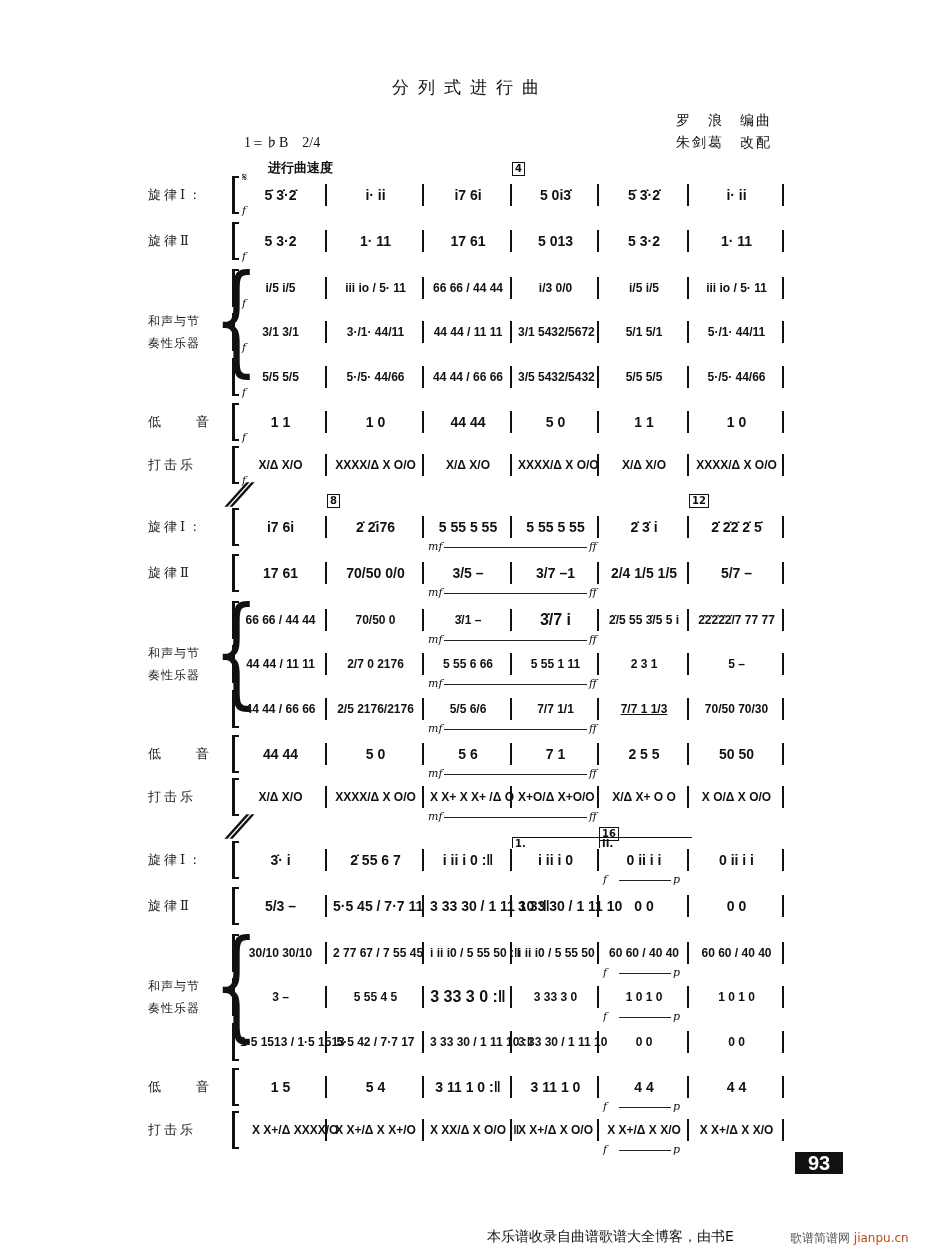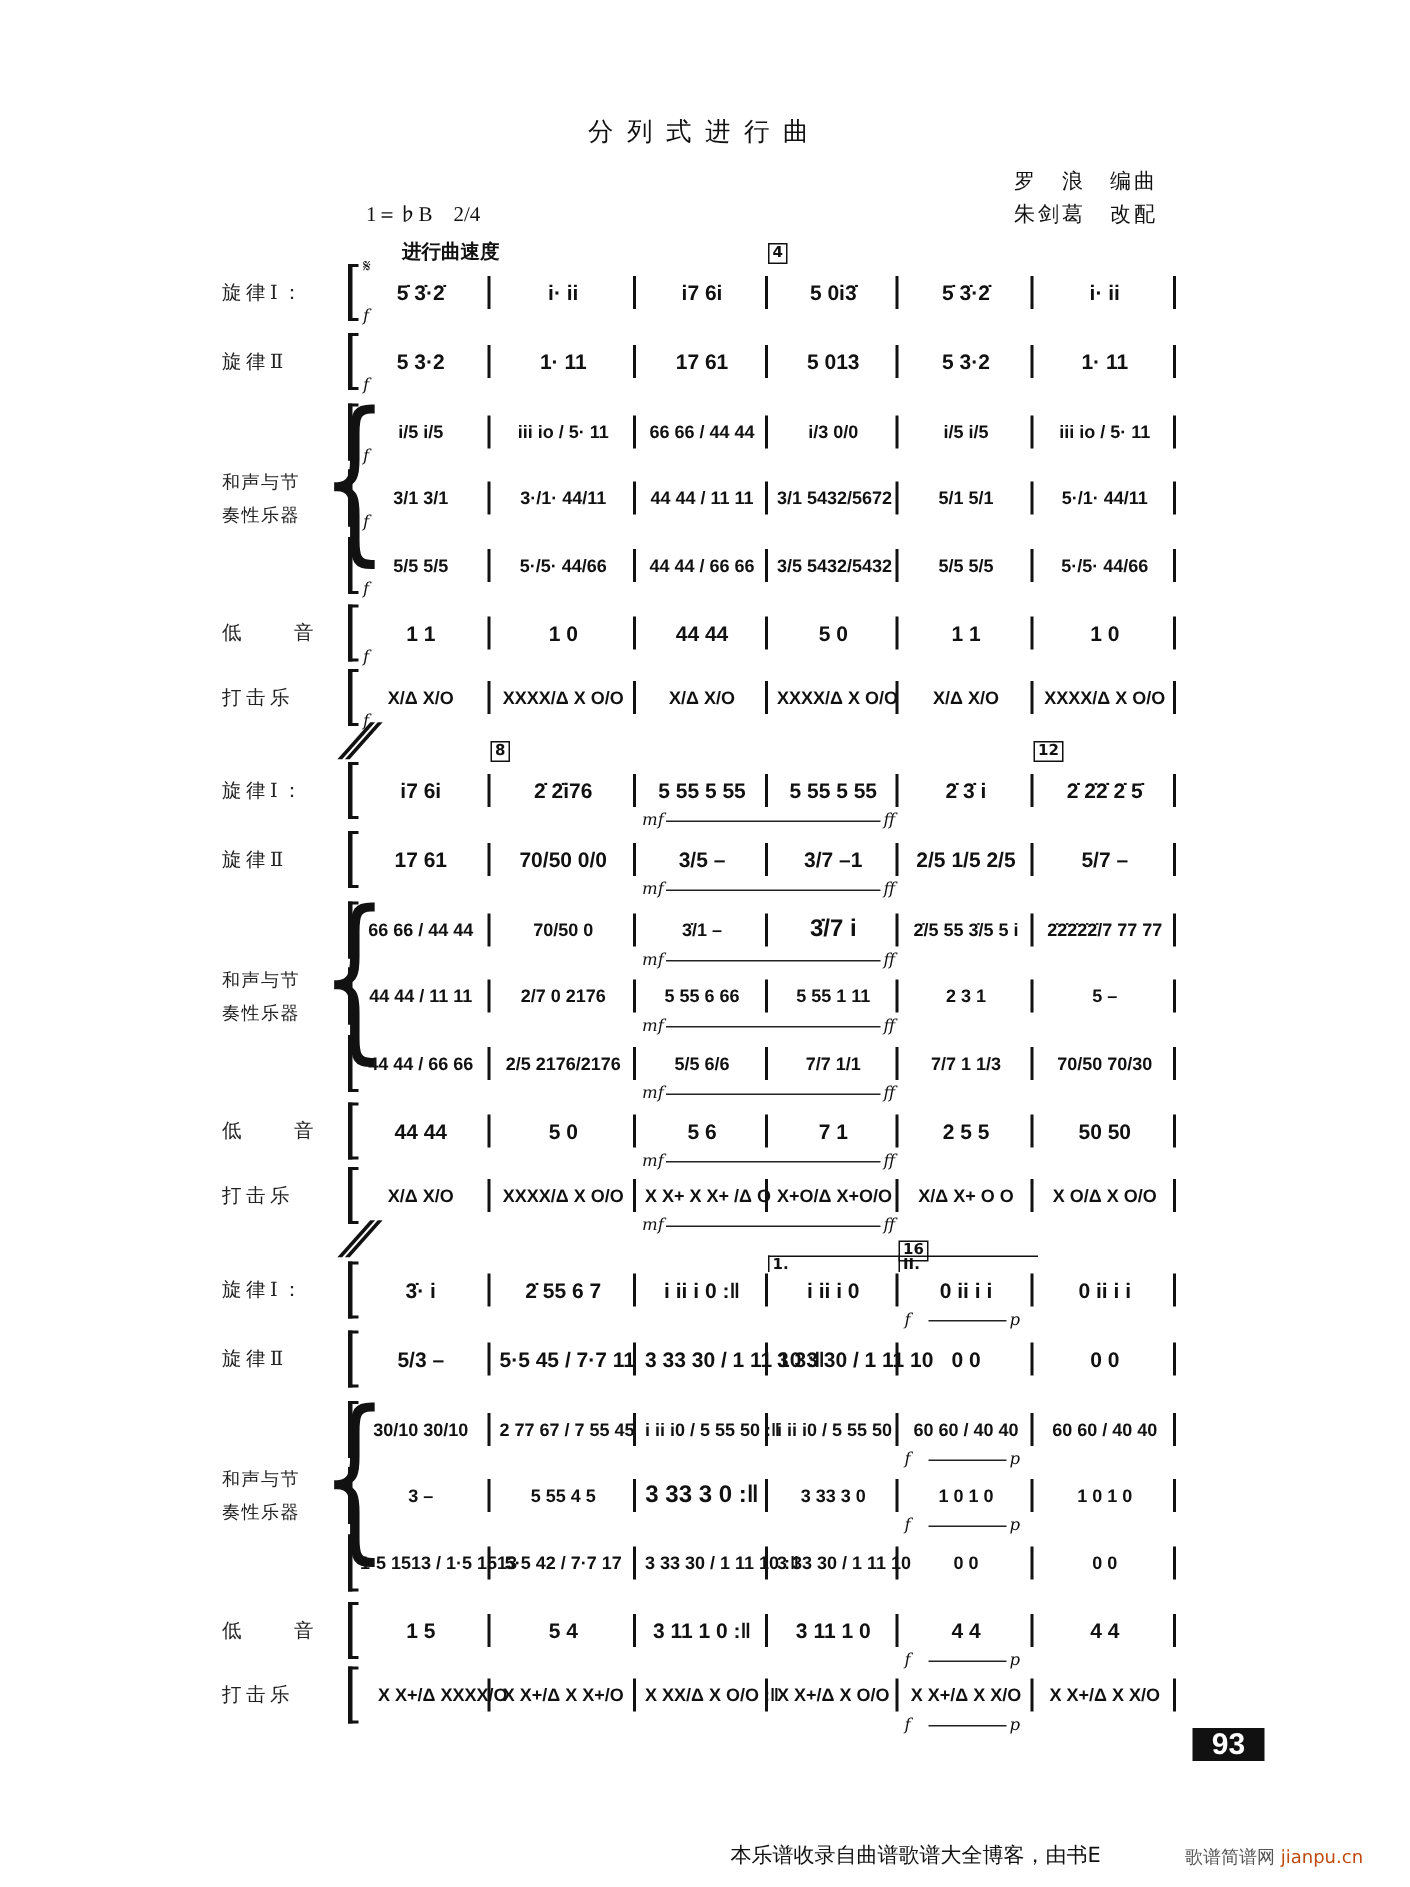--- a/index.html
+++ b/index.html
@@ -186,21 +186,21 @@
     </div>
     <div class="abs row" style="top: 558px;">
       <div class="bracket" style="height: 34px;"></div>
       <div class="measure" style="left: 8px; width: 81px;">17  61</div>
       <div class="measure" style="left: 101px; width: 85px;">70/50  0/0</div>
       <div class="bar" style="left: 93px;"></div>
       <div class="measure" style="left: 198px; width: 76px;">3/5  –</div>
       <div class="bar" style="left: 190px;"></div>
       <div class="measure" style="left: 286px; width: 75px;">3/7  –1</div>
       <div class="bar" style="left: 278px;"></div>
-      <div class="measure" style="left: 373px; width: 78px;">2/5  1/5  2/5</div>
+      <div class="measure" style="left: 373px; width: 78px;">2/4  1/5  1/5</div>
       <div class="bar" style="left: 365px;"></div>
       <div class="measure" style="left: 463px; width: 83px;">5/7  –</div>
       <div class="bar" style="left: 455px;"></div>
       <div class="bar" style="left: 550px;"></div>
     </div>
     <div class="abs row" style="top: 605px;">
       <div class="bracket" style="height: 34px;"></div>
       <div class="measure" style="left: 8px; width: 81px; font-size: 12px;">66 66 / 44 44</div>
       <div class="measure" style="left: 101px; width: 85px; font-size: 12px;">70/50  0</div>
       <div class="bar" style="left: 93px;"></div>
@@ -231,21 +231,21 @@
     </div>
     <div class="abs row" style="top: 694px;">
       <div class="bracket" style="height: 34px;"></div>
       <div class="measure" style="left: 8px; width: 81px; font-size: 12px;">44 44 / 66 66</div>
       <div class="measure" style="left: 101px; width: 85px; font-size: 12px;">2/5  2176/2176</div>
       <div class="bar" style="left: 93px;"></div>
       <div class="measure" style="left: 198px; width: 76px; font-size: 12px;">5/5  6/6</div>
       <div class="bar" style="left: 190px;"></div>
       <div class="measure" style="left: 286px; width: 75px; font-size: 12px;">7/7  1/1</div>
       <div class="bar" style="left: 278px;"></div>
-      <div class="measure" style="left: 373px; width: 78px; font-size: 12px;">7/7  1  1/3</div>
+      <div class="measure" style="left: 373px; width: 78px; font-size: 12px; text-decoration: underline;">7/7  1  1/3</div>
       <div class="bar" style="left: 365px;"></div>
       <div class="measure" style="left: 463px; width: 83px; font-size: 12px;">70/50  70/30</div>
       <div class="bar" style="left: 455px;"></div>
       <div class="bar" style="left: 550px;"></div>
     </div>
     <div class="abs row" style="top: 739px;">
       <div class="bracket" style="height: 34px;"></div>
       <div class="measure" style="left: 8px; width: 81px;">44  44</div>
       <div class="measure" style="left: 101px; width: 85px;">5  0</div>
       <div class="bar" style="left: 93px;"></div>

